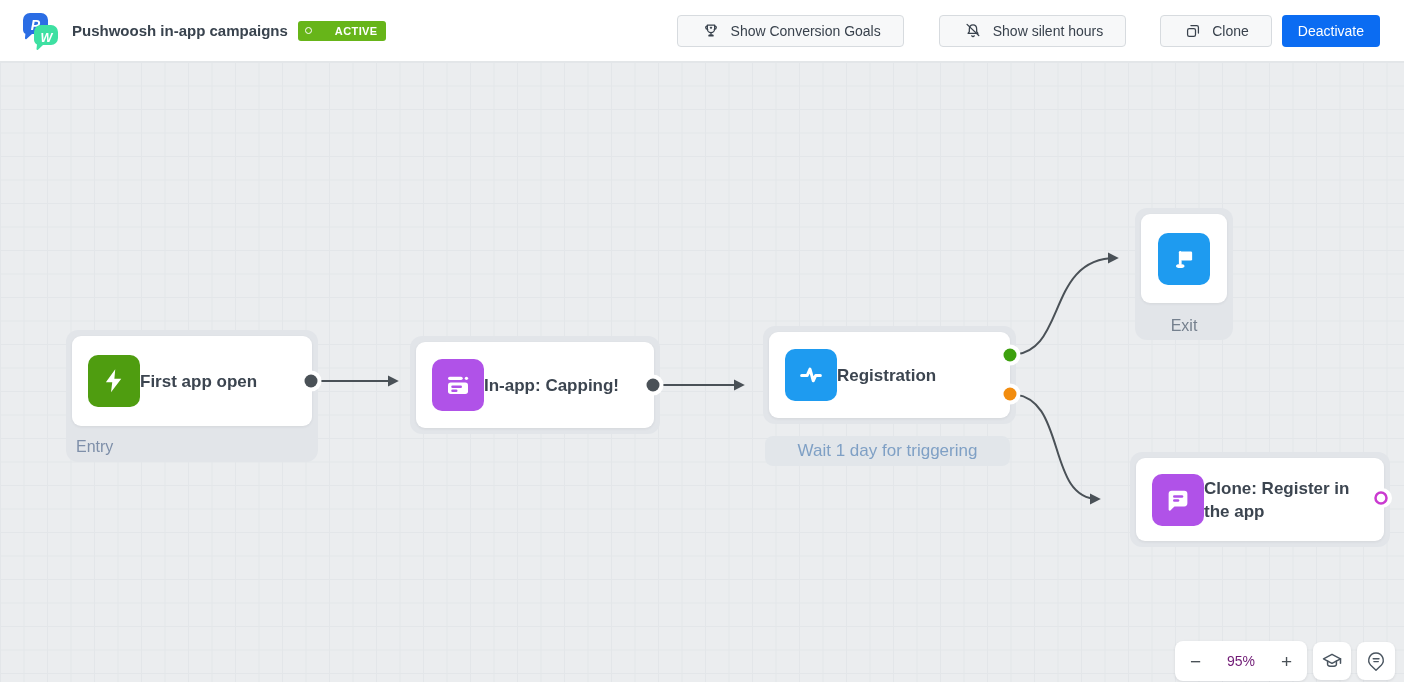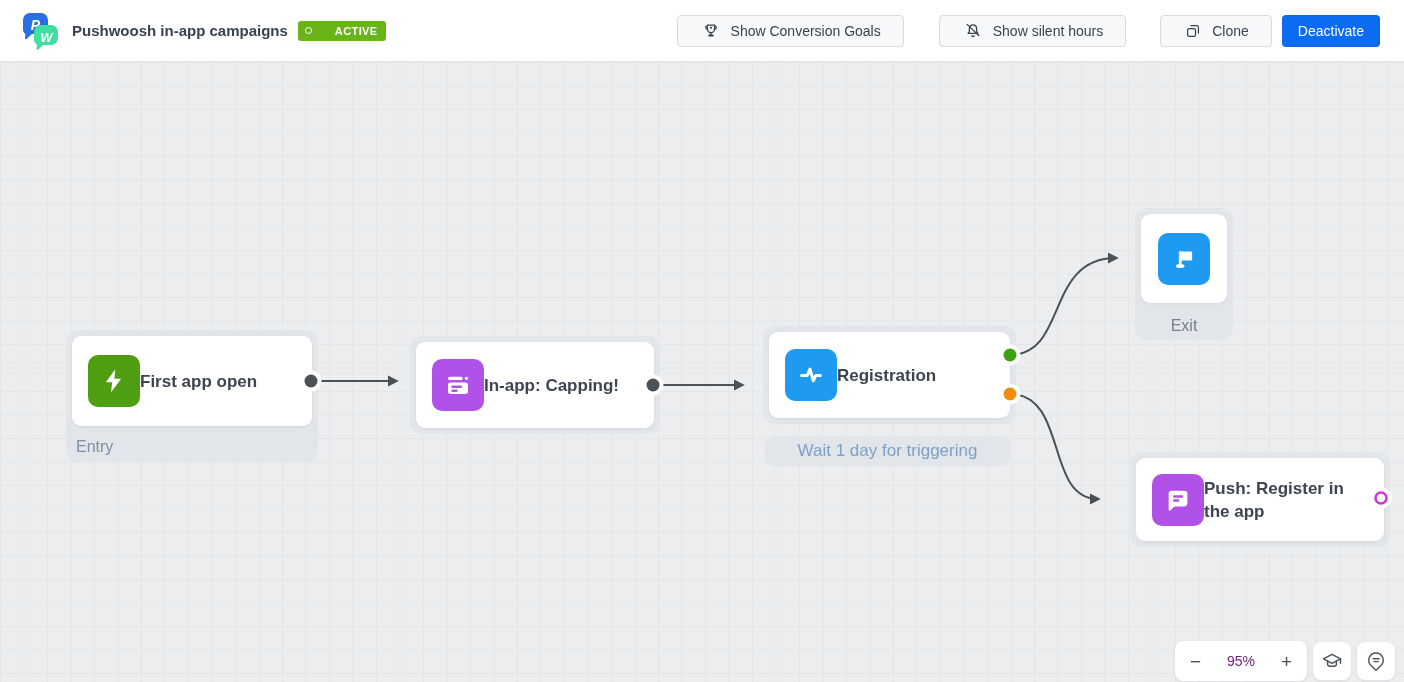--- a/index.html
+++ b/index.html
@@ -174,21 +174,21 @@
 
   <div class="halo n-push">
     <div class="card">
       <span class="icon-sq" style="background-color: rgb(176, 82, 232);">
         <svg width="30" height="30" viewBox="0 0 24 24">
           <path d="M4.5,7 a2.5,2.5 0 0 1 2.5,-2.5 h10 a2.5,2.5 0 0 1 2.5,2.5 v7.6 a2.5,2.5 0 0 1 -2.5,2.5 H9.2 L5.9,20.3 c-.6,.5 -1.4,.1 -1.4,-.7 z" fill="#fff"></path>
           <rect x="8" y="8.2" width="8.2" height="2" rx="1" fill="#b052e8"></rect>
           <rect x="8" y="11.4" width="5" height="2" rx="1" fill="#b052e8"></rect>
         </svg>
       </span>
-      <span class="node-title">Push: Register in the app</span>
+      <span class="node-title">Clone: Register in the app</span>
     </div>
   </div>
 
   <svg class="wires">
     <defs>
       <marker id="arrow" viewBox="0 0 10 10" refX="7.5" refY="5" markerWidth="5.6" markerHeight="5.6" orient="auto-start-reverse">
         <path d="M0,0 L10,5 L0,10 z" fill="#4a5157"></path>
       </marker>
     </defs>
     <path d="M312,319 H396" stroke="#4a5157" stroke-width="2" fill="none" marker-end="url(#arrow)"></path>

